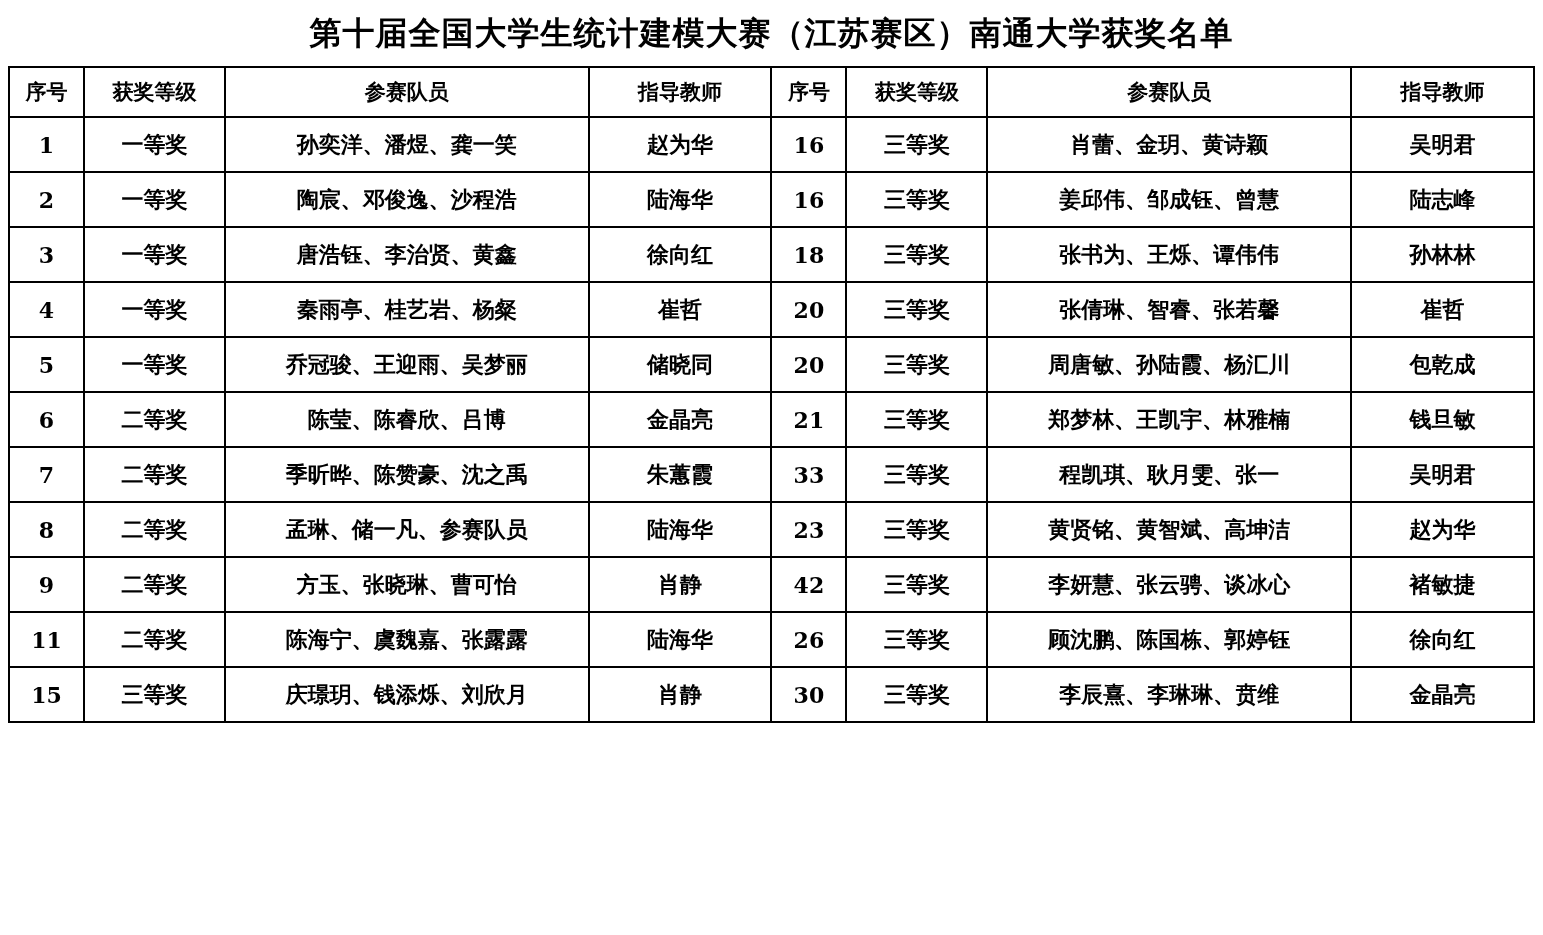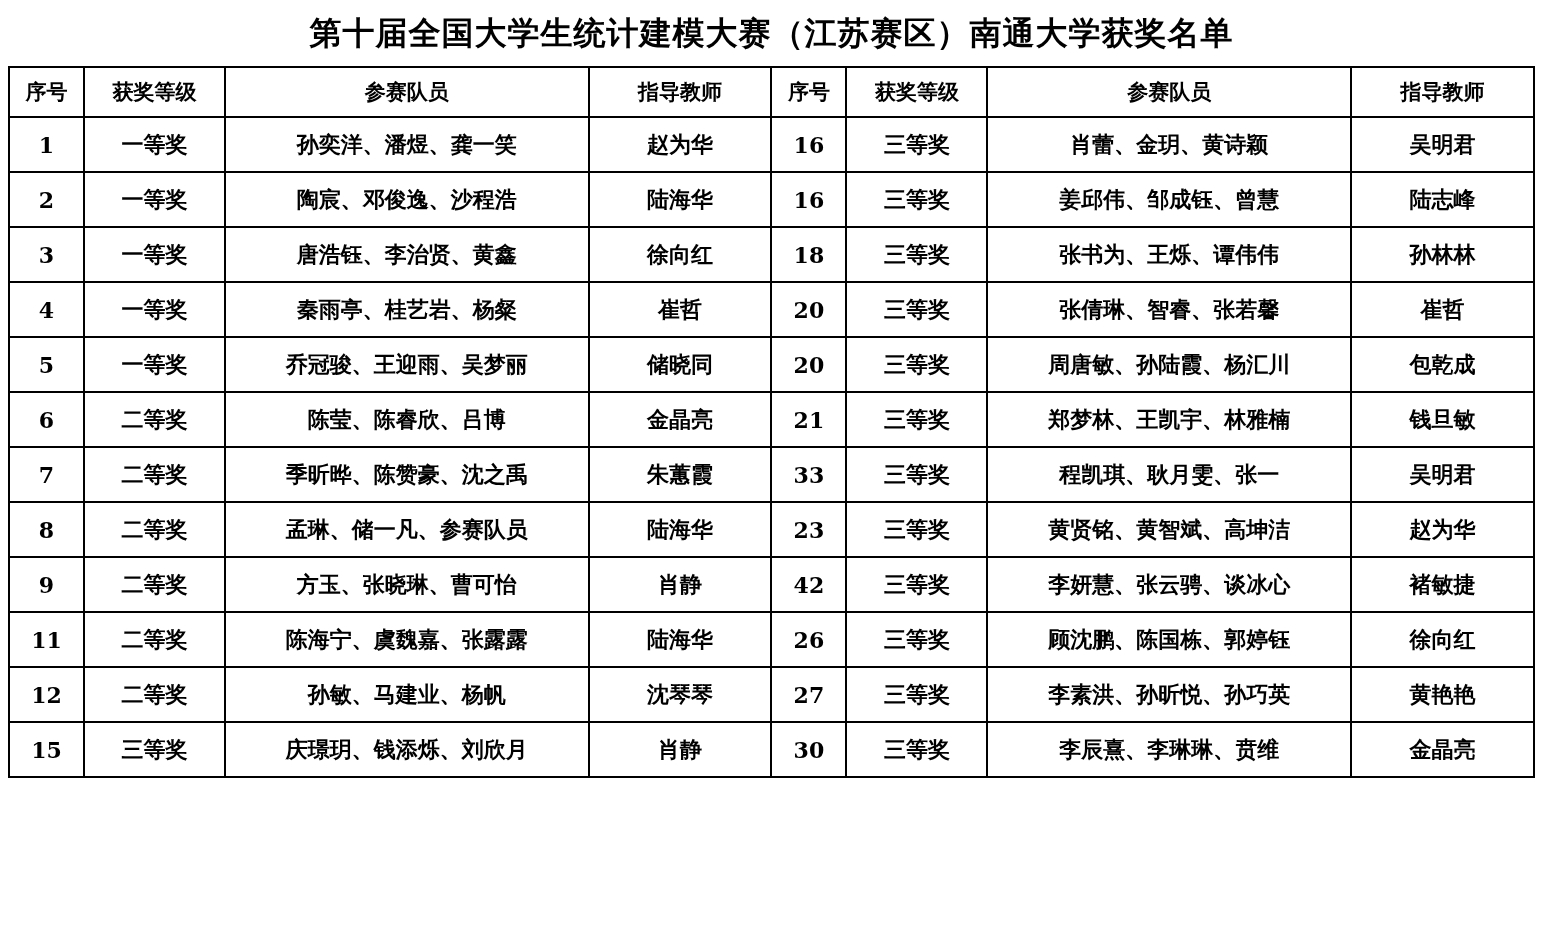--- a/index.html
+++ b/index.html
@@ -180,30 +180,20 @@
         <td class="num-cell">11</td>
         <td>二等奖</td>
         <td>陈海宁、虞魏嘉、张露露</td>
         <td>陆海华</td>
         <td class="num-cell">26</td>
         <td>三等奖</td>
         <td>顾沈鹏、陈国栋、郭婷钰</td>
         <td>徐向红</td>
       </tr>
       <tr>
-        <td class="num-cell">12</td>
-        <td>二等奖</td>
-        <td>孙敏、马建业、杨帆</td>
-        <td>沈琴琴</td>
-        <td class="num-cell">27</td>
-        <td>三等奖</td>
-        <td>李素洪、孙昕悦、孙巧英</td>
-        <td>黄艳艳</td>
-      </tr>
-      <tr>
         <td class="num-cell">15</td>
         <td>三等奖</td>
         <td>庆璟玥、钱添烁、刘欣月</td>
         <td>肖静</td>
         <td class="num-cell">30</td>
         <td>三等奖</td>
         <td>李辰熹、李琳琳、贲维</td>
         <td>金晶亮</td>
       </tr>
     </tbody>

